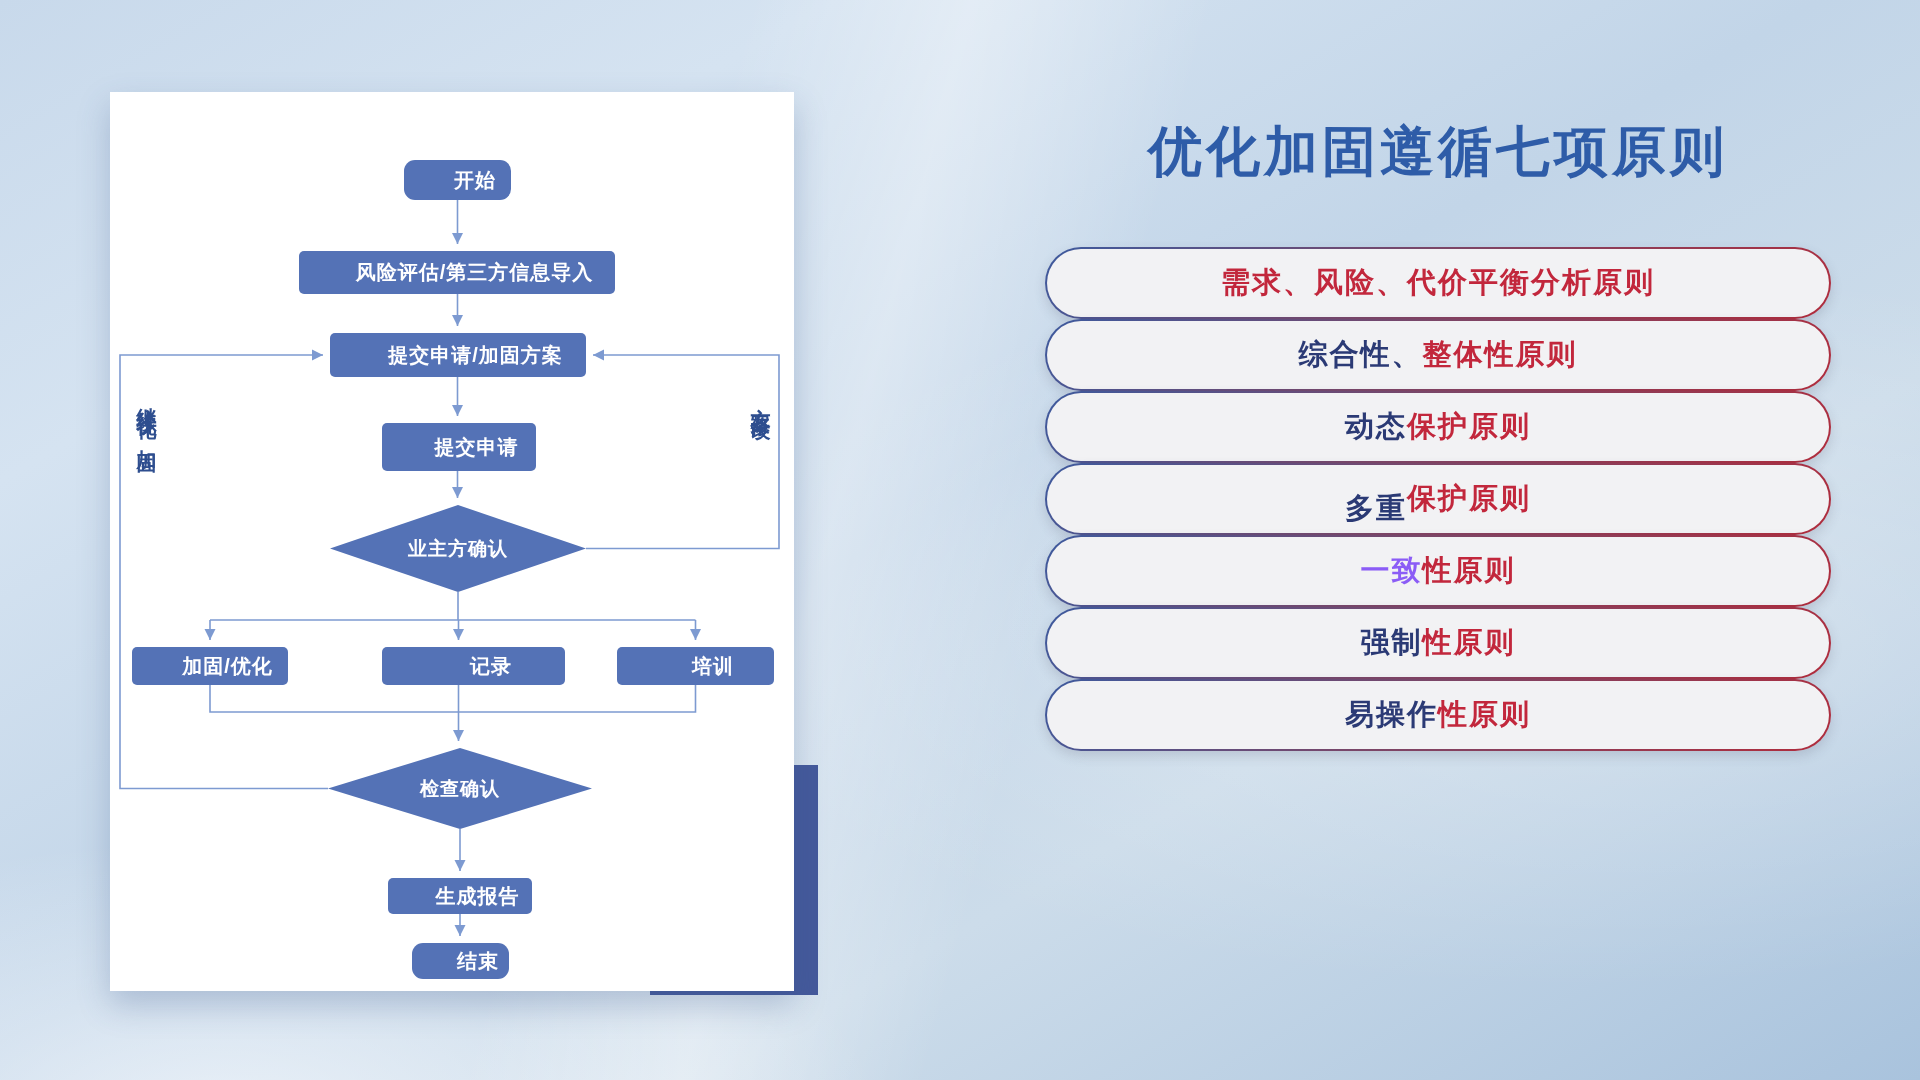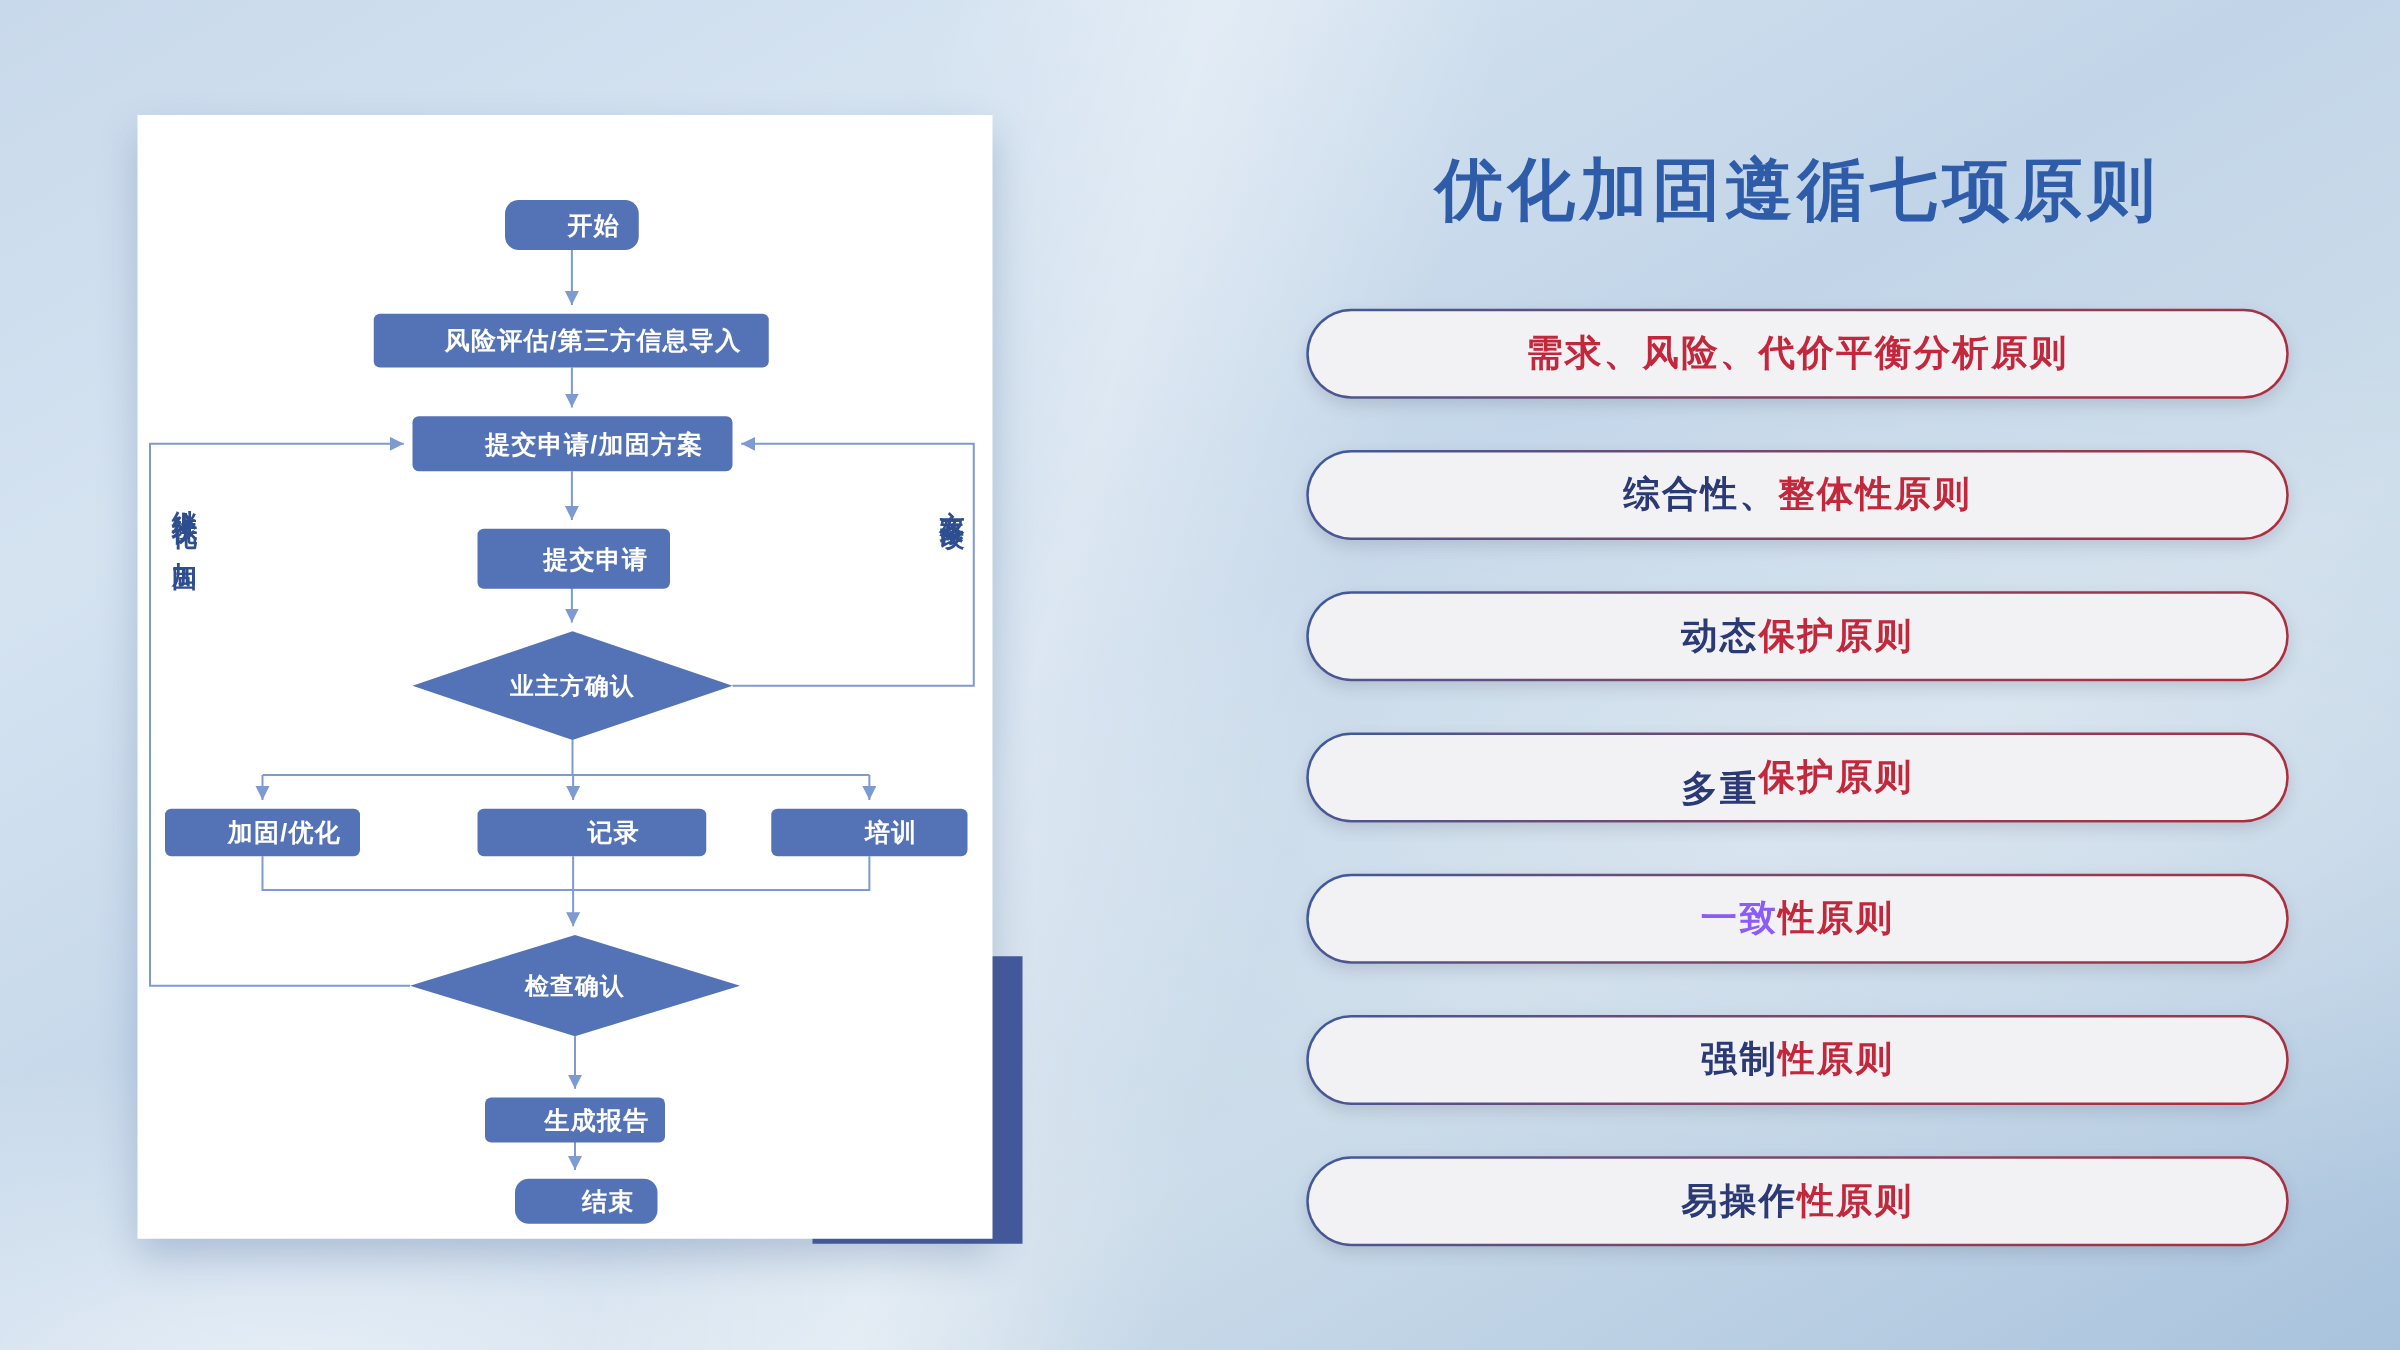--- a/index.html
+++ b/index.html
@@ -49,21 +49,21 @@
   .vlabel.right { left:638px; top:300px; height:140px; }
   
   .right-panel { position:absolute; left:1045px; top:0; width:786px; height:1080px; }
   .right-title {
     position:absolute; left:0; right:0; top:116px;
     text-align:center; font-size:54px; font-weight:bold;
     letter-spacing:4px; color:#2e5ca8;
   }
   .pill-list {
     position:absolute; left:0; right:0; top:247px;
-    display:flex; flex-direction:column; gap:41px;
+    display:flex; flex-direction:column; 
   }
   .pill {
     height:72px; border-radius:36px; padding:2px;
     background:linear-gradient(135deg,#3d5a9e 0%,#7a4668 45%,#b02c3c 100%);
     box-shadow:0 5px 12px rgba(70,70,95,0.18);
   }
   .pill-inner {
     width:100%; height:100%; border-radius:34px;
     background:#f2f2f4;
     display:flex; align-items:center; justify-content:center;
@@ -116,21 +116,21 @@
 
     <div class="dlabel" style="left:220px; top:413px; width:256px; height:87px;">业主方确认</div>
 
     <div class="fnode" style="left:22px;  top:555px; width:156px; height:38px;">加固/优化</div>
     <div class="fnode" style="left:272px; top:555px; width:183px; height:38px;">记录</div>
     <div class="fnode" style="left:507px; top:555px; width:157px; height:38px;">培训</div>
 
     <div class="dlabel" style="left:218px; top:656px; width:264px; height:81px;">检查确认</div>
 
     <div class="fnode" style="left:278px; top:786px; width:144px; height:36px;">生成报告</div>
-    <div class="fnode terminal" style="left:302px; top:851px; width:114px;  height:36px;">结束</div>
+    <div class="fnode terminal" style="left:302px; top:851px; width:97px;  height:36px;">结束</div>
 
     <div class="vlabel left">继续优化/加固</div>
     <div class="vlabel right">方案修改</div>
   </div>
 
   <div class="right-panel">
     <div class="right-title">优化加固遵循七项原则</div>
     <div class="pill-list">
         <div class="pill">
           <div class="pill-inner">

